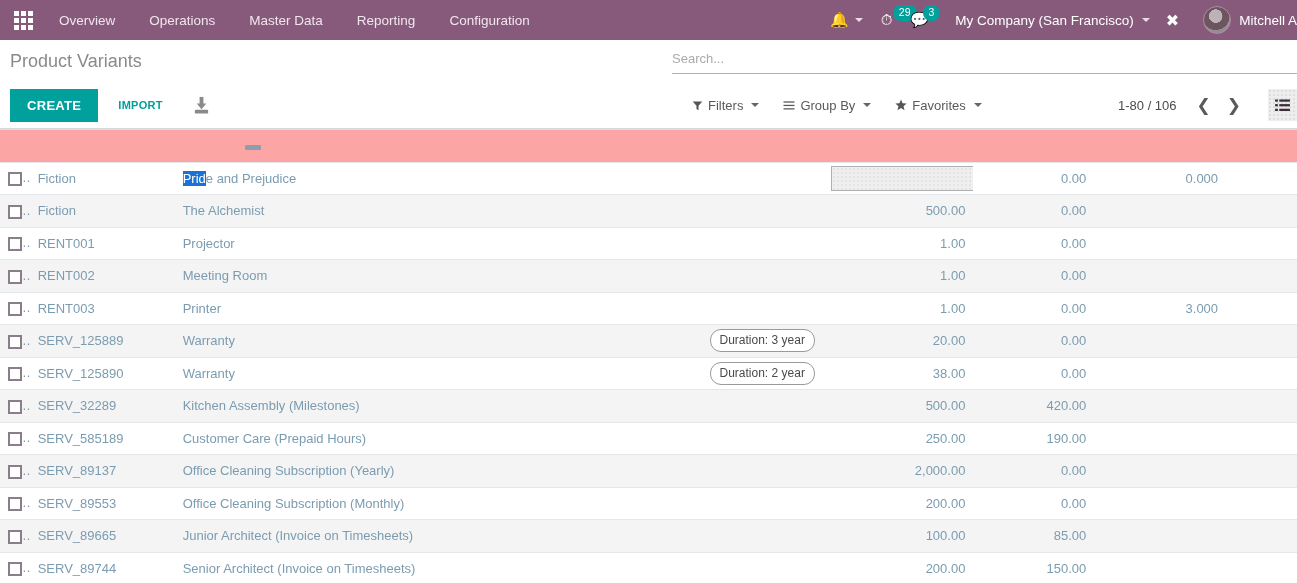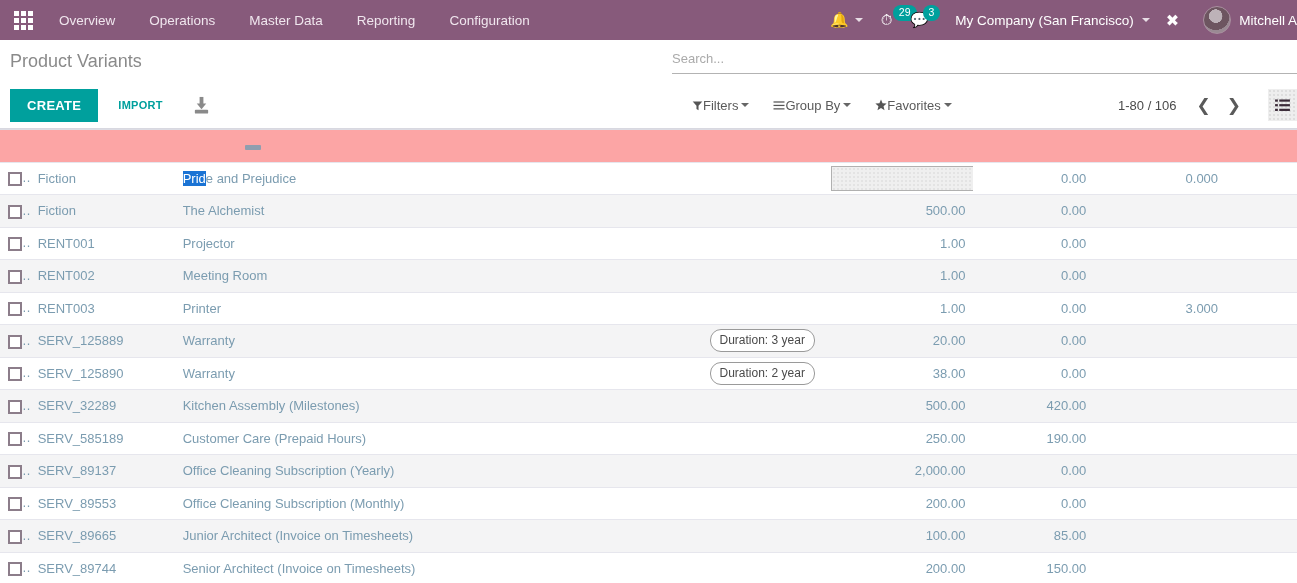--- a/index.html
+++ b/index.html
@@ -81,21 +81,21 @@
   .btn-import {
     color: #00a09d; background: transparent; border: 0; font-size: 11px; font-weight: bold;
     letter-spacing: .3px; padding: 9px 13px; margin-left: 7px; cursor: pointer;
     font-family: "Liberation Sans", sans-serif;
   }
   .icon-download { margin-left: 16px; cursor: pointer; display: flex; align-items: center; }
 
   .cp-filters { position: absolute; left: 680px; display: flex; align-items: center; gap: 0; }
   .cp-filters .fbtn {
     display: flex; align-items: center; font-size: 13px; color: #5a5a5a;
-    padding: 8px 12px; cursor: pointer; 
+    padding: 8px 12px; cursor: pointer; gap: 5px;
   }
   .fcaret {
     display: inline-block; width: 0; height: 0; margin-left: 3px;
     border-left: 4px solid transparent; border-right: 4px solid transparent;
     border-top: 4px solid #666;
   }
   .pager {
     position: absolute; left: 1118px; display: flex; align-items: center; gap: 0;
     font-size: 13px; color: #4a4a4a;
   }

